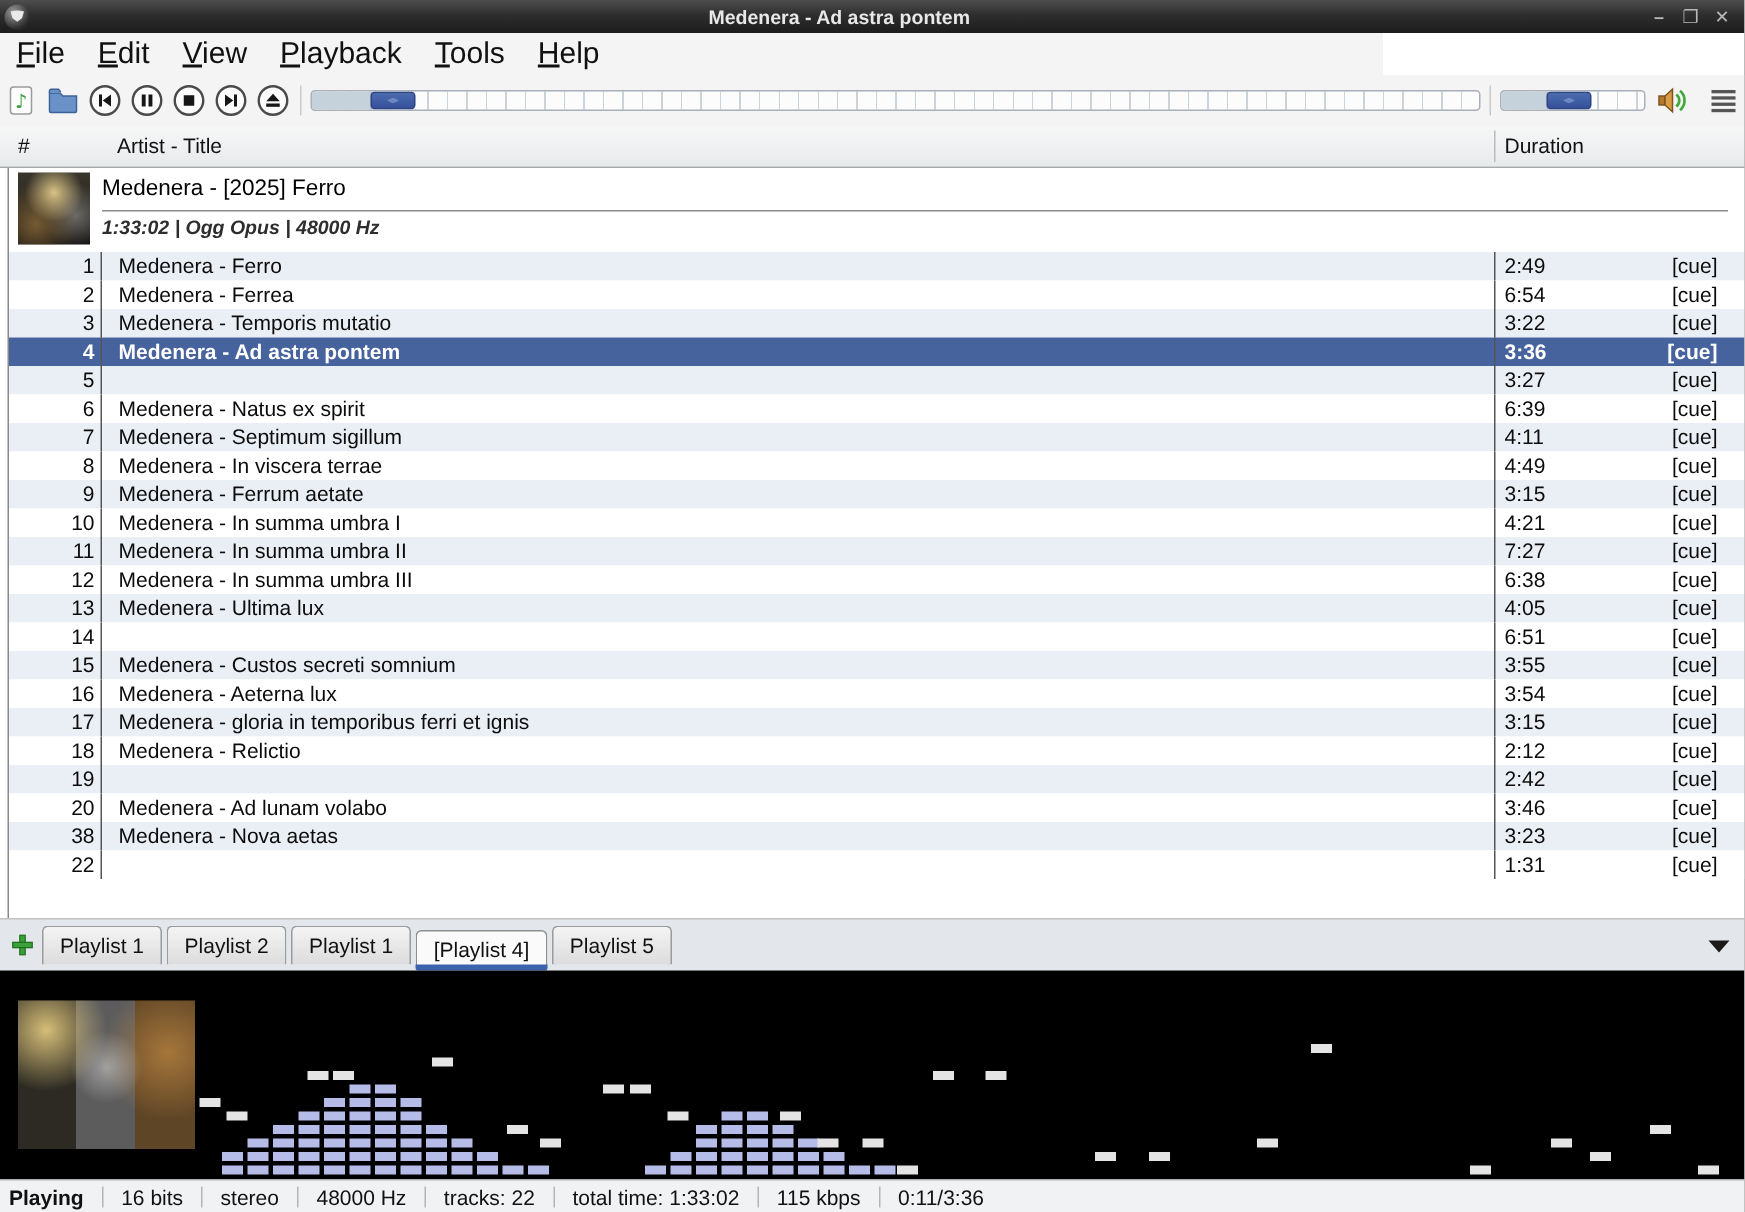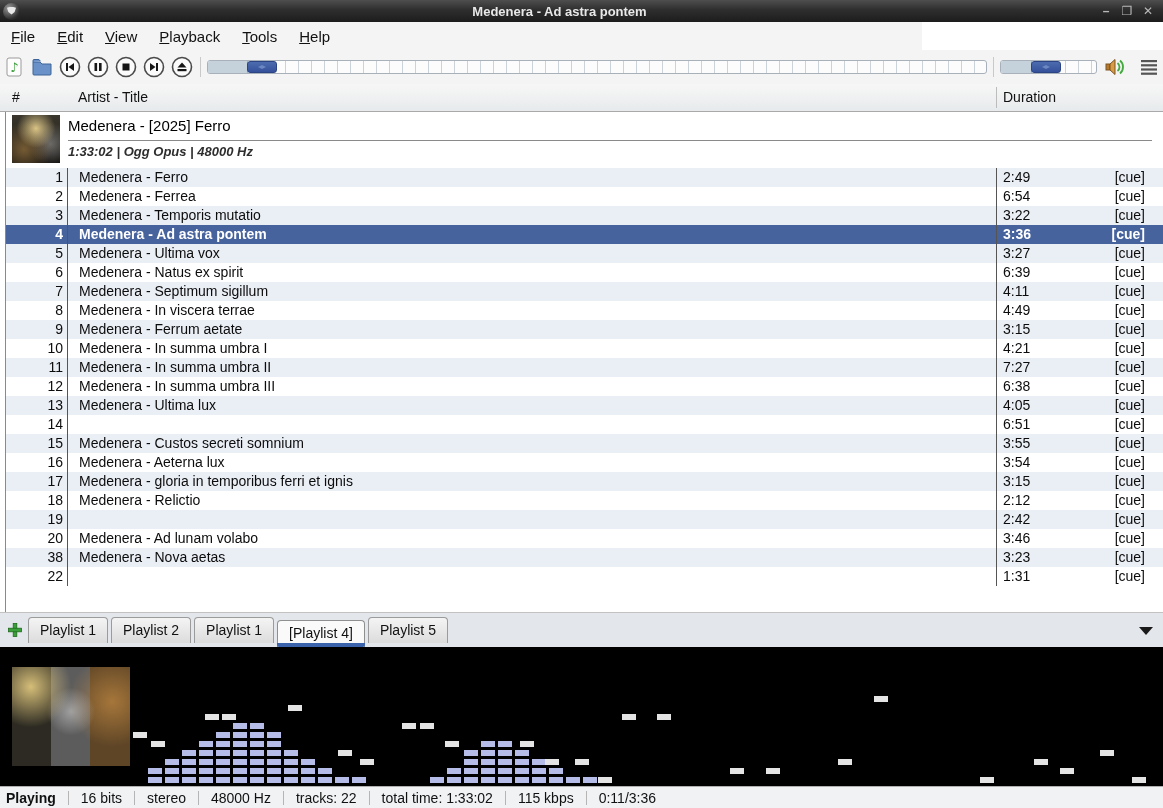--- a/index.html
+++ b/index.html
@@ -13,21 +13,21 @@
   .winlogo{width:17px;height:17px;margin-left:3px;border-radius:50%;
     background:radial-gradient(circle at 35% 30%,#9a9a9a,#2a2a2a 70%);
     position:relative;flex:0 0 auto;}
   .winlogo:after{content:"";position:absolute;left:4px;top:4px;width:9px;height:8px;
     background:#e9e9e9;clip-path:polygon(0 15%,50% 0,100% 15%,85% 70%,50% 100%,15% 70%);}
   .wintitle{flex:1;text-align:center;color:#e8e8e8;font-size:13px;font-weight:bold;}
   .winbtns{display:flex;gap:7px;margin-right:8px;color:#b9b9b9;font-size:12px;font-weight:bold;}
   .winbtn{width:14px;text-align:center;cursor:default;line-height:20px;}
   
   .menubar{position:absolute;left:0;top:22px;width:922px;height:28px;background:#f4f4f4;
-    display:flex;align-items:center;font-size:15px;color:#111;}
+    display:flex;align-items:center;font-size:20px;color:#111;}
   .menuitem{padding:4px 11px;}
   .menuitem u{text-decoration:underline;}
   
   .toolbar{position:absolute;left:0;top:50px;width:1163px;height:34px;background:#f4f4f4;
     display:flex;align-items:center;}
   .tbtn{width:28px;height:28px;display:flex;align-items:center;justify-content:center;}
   .tsep{width:1px;height:20px;background:#c9c9c9;margin:0 4px;}
   .slider{position:relative;height:12px;border:1px solid #a8b0ba;border-radius:3px;
     background:repeating-linear-gradient(90deg,#fcfcfc 0 12px,#ccd2da 12px 13px);overflow:hidden;}
   .slider .fill{position:absolute;left:0;top:0;bottom:0;background:#c5d1db;border-right:1px solid #aab4be;}
@@ -226,21 +226,20 @@
           <div class="c-title">Medenera - Temporis mutatio</div>
           <div class="c-dur">3:22<div class="c-cue">[cue]</div></div>
         </div>
         <div class="row sel">
           <div class="c-num">4</div>
           <div class="c-title">Medenera - Ad astra pontem</div>
           <div class="c-dur">3:36<div class="c-cue">[cue]</div></div>
         </div>
         <div class="row alt">
           <div class="c-num">5</div>
-          <div class="c-title">Medenera - Ultima vox</div>
           <div class="c-dur">3:27<div class="c-cue">[cue]</div></div>
         </div>
         <div class="row">
           <div class="c-num">6</div>
           <div class="c-title">Medenera - Natus ex spirit</div>
           <div class="c-dur">6:39<div class="c-cue">[cue]</div></div>
         </div>
         <div class="row alt">
           <div class="c-num">7</div>
           <div class="c-title">Medenera - Septimum sigillum</div>

